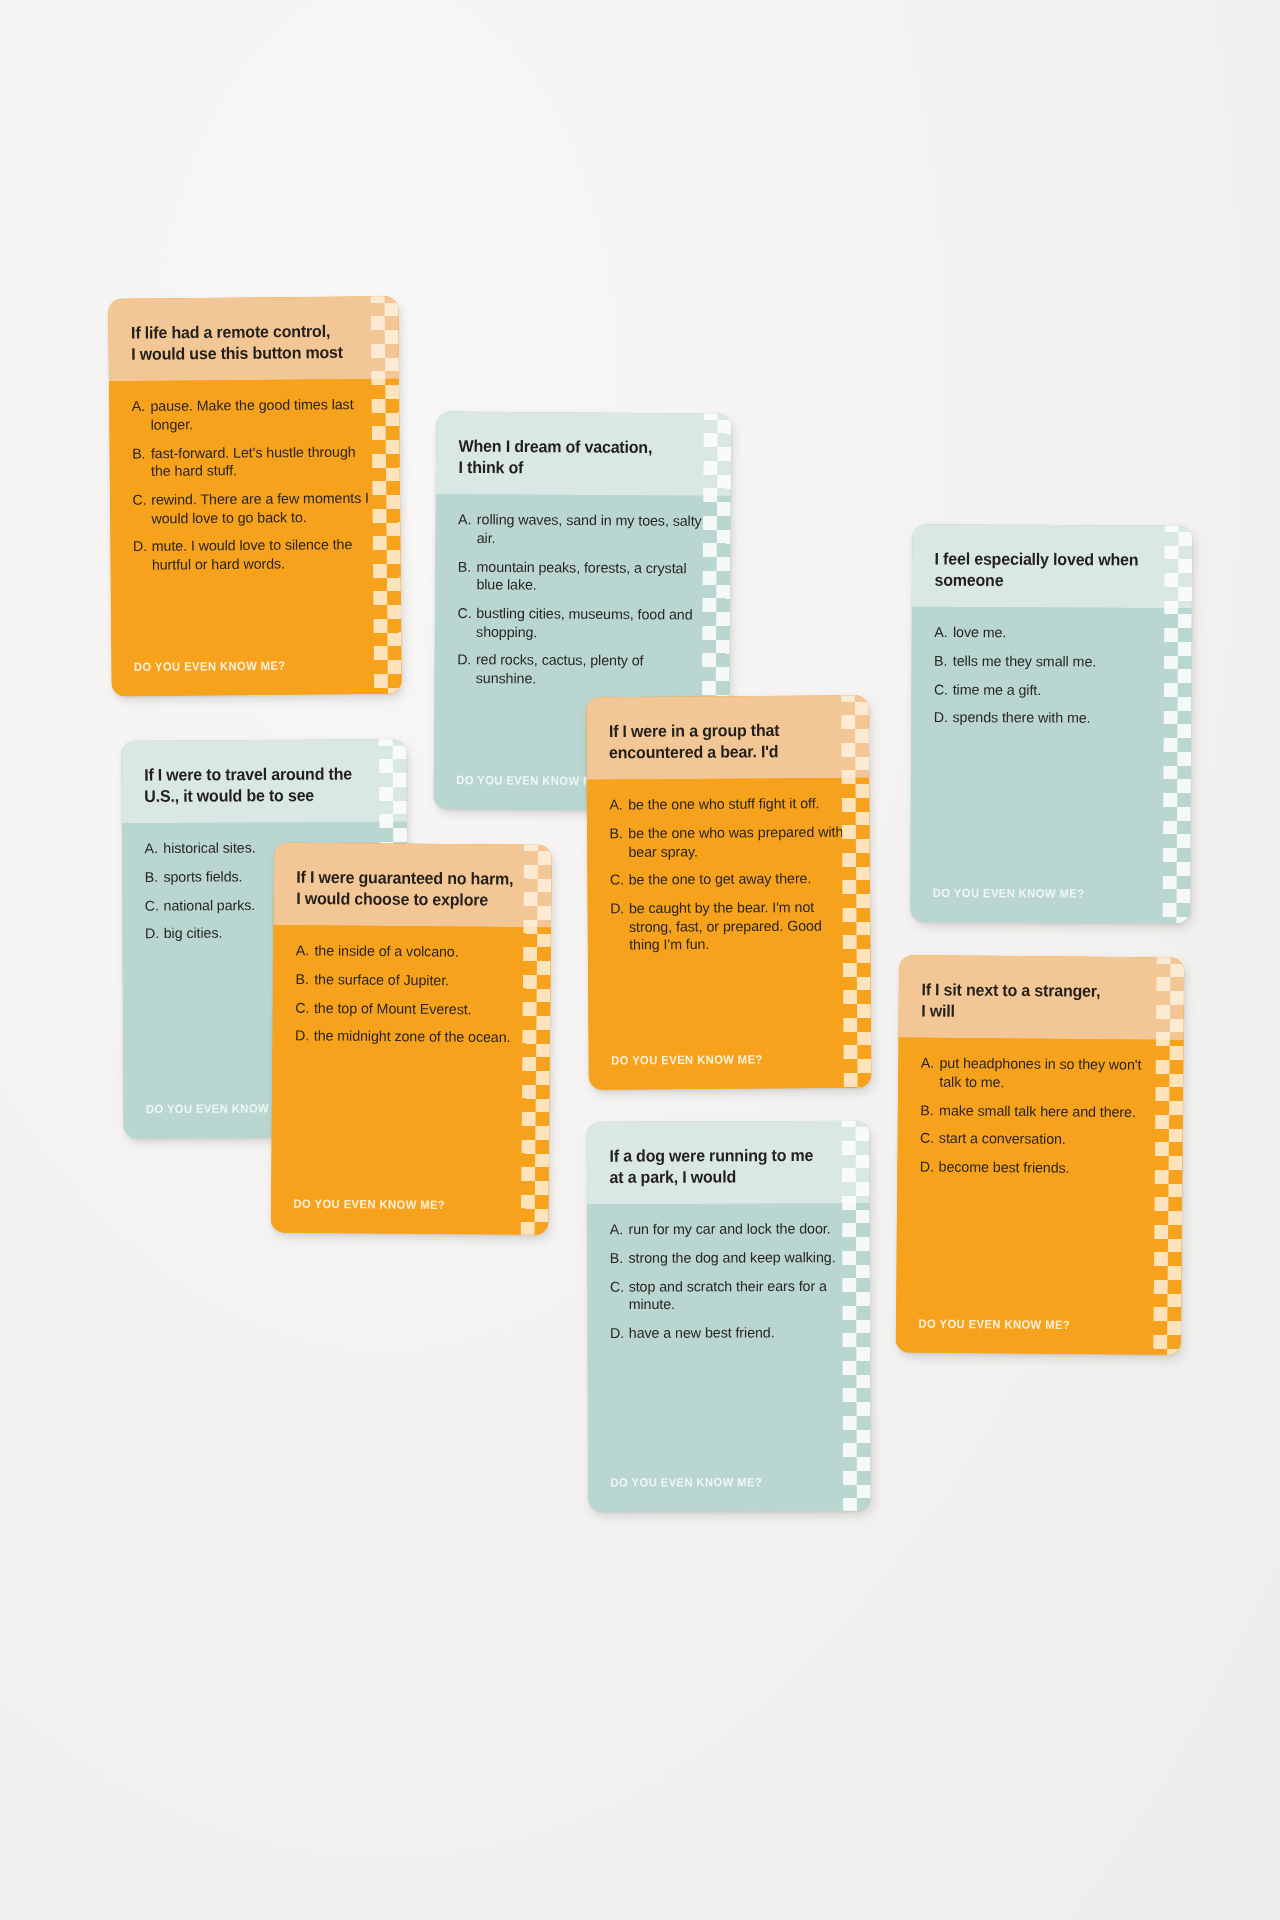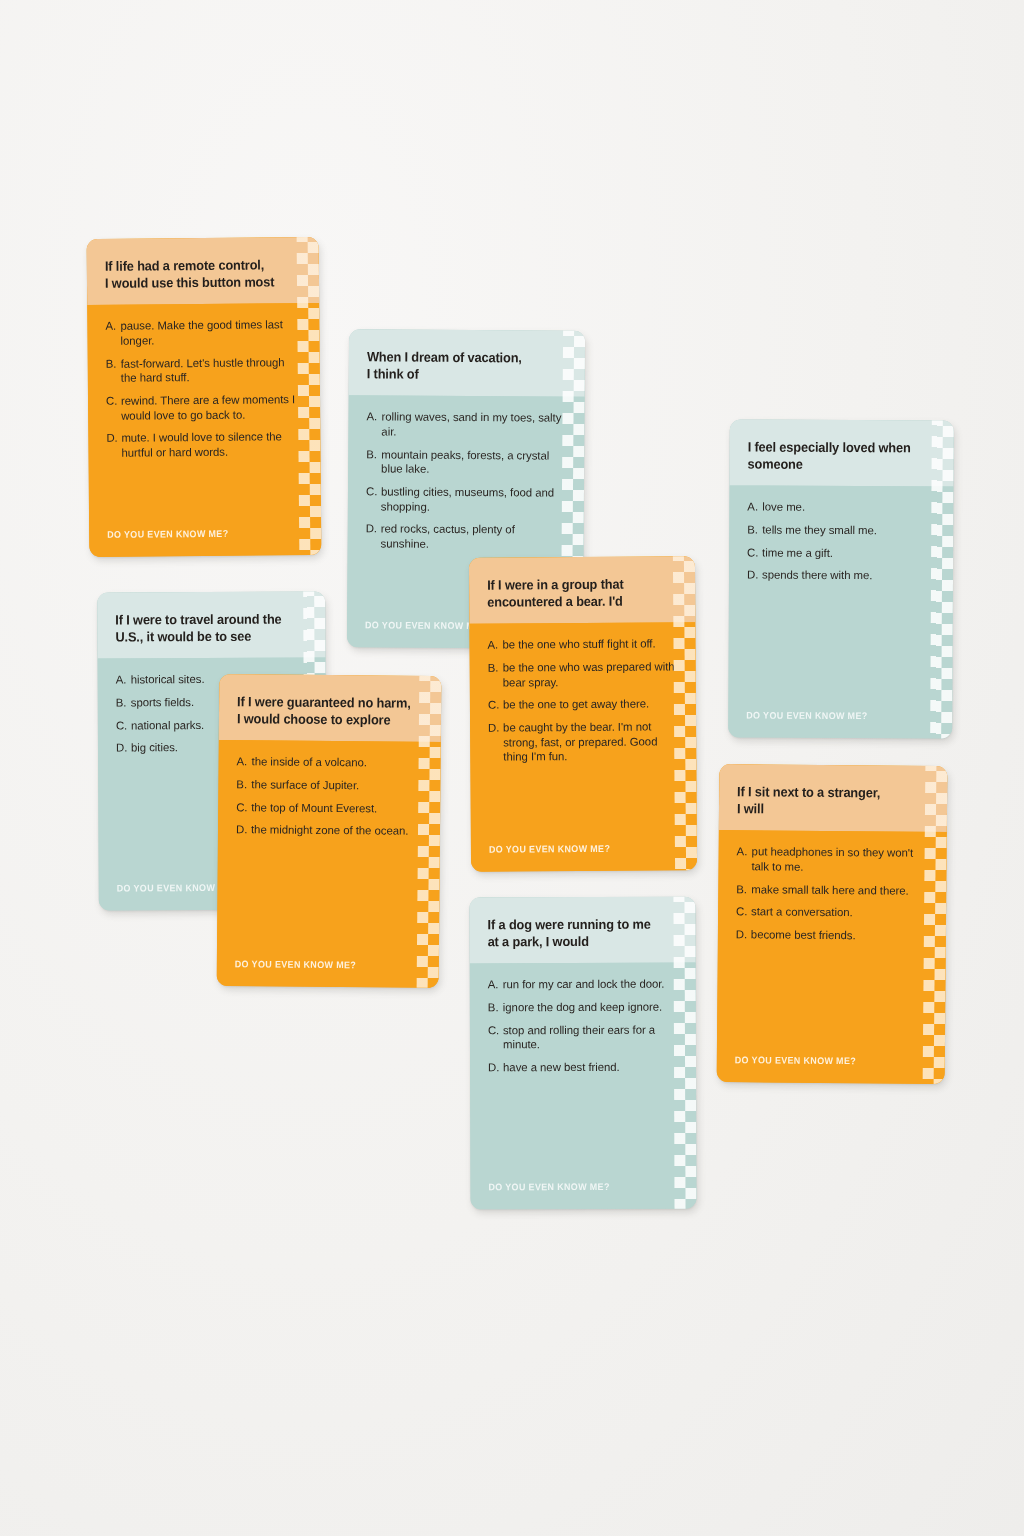--- a/index.html
+++ b/index.html
@@ -371,25 +371,25 @@
       <p class="q">If a dog were running to me
 at a park, I would</p>
     </div>
     <div class="card-body">
       <div class="opt">
           <span class="lt">A.</span>
           <span class="tx">run for my car and lock the door.</span>
         </div>
       <div class="opt">
           <span class="lt">B.</span>
-          <span class="tx">ignore the dog and keep ignore.</span>
-        </div>
-      <div class="opt">
-          <span class="lt">C.</span>
-          <span class="tx">stop and rolling their ears for a minute.</span>
+          <span class="tx">strong the dog and keep walking.</span>
+        </div>
+      <div class="opt">
+          <span class="lt">C.</span>
+          <span class="tx">stop and scratch their ears for a minute.</span>
         </div>
       <div class="opt">
           <span class="lt">D.</span>
           <span class="tx">have a new best friend.</span>
         </div>
       <div class="card-foot">DO YOU EVEN KNOW ME?</div>
     </div>
   </div>
   <div class="edge">
       <div class="cA"></div>

